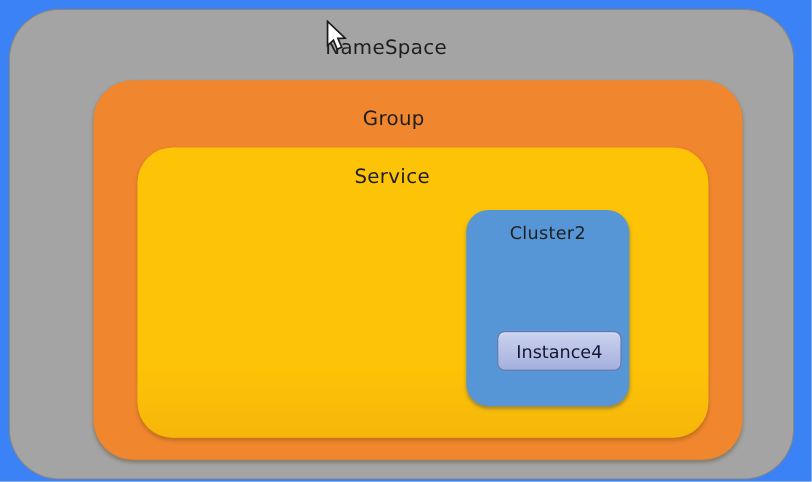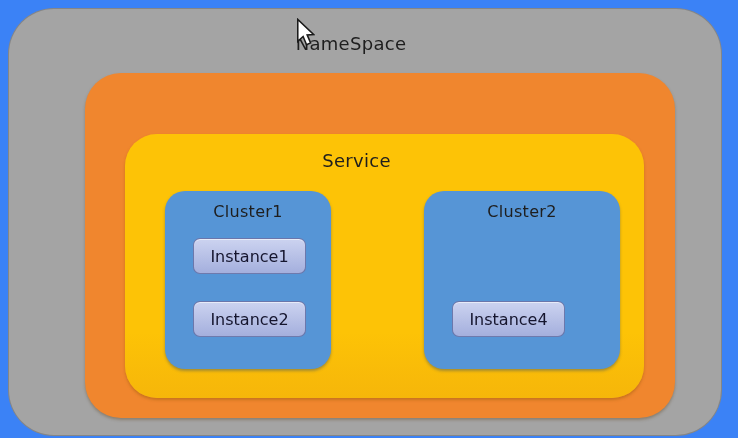--- a/index.html
+++ b/index.html
@@ -39,21 +39,21 @@
     box-shadow: 0 2px 3px rgba(150,90,10,0.45);
   }
   .cluster {
     top: 57px;
     width: 166px; height: 178px;
     border-radius: 20px;
     background: var(--cluster-bg, #5695d6);
     box-shadow: 0 2px 3px rgba(40,70,110,0.4);
   }
   .cluster.c1 { left: 40px; }
-  .cluster.c2 { left: 299px; width: 196px; padding-left: 11px; }
+  .cluster.c2 { left: 299px; width: 148px; padding-left: 11px; }
 
   .instance {
     left: 28px;
     width: 113px; height: 36px;
     border-radius: 7px;
     background: linear-gradient(180deg, var(--instance-bg-top, #ccd3f0) 0%, var(--instance-bg-bottom, #a4afdd) 100%);
     border: 1px solid rgba(100,112,165,0.9);
     box-shadow: inset 0 1px 0 rgba(255,255,255,0.55);
     display: flex;
     align-items: center;
@@ -89,33 +89,25 @@
 </style>
 </head>
 <body>
 
 <div class="stage">
 
   <div class="box namespace">
     <div class="title">NameSpace</div>
 
     <div class="box group">
+      <div class="title">Group</div>
 
       <div class="box service">
         <div class="title">Service</div>
 
-        <div class="box cluster c1">
-          <div class="title">Cluster1</div>
-          <div class="box instance slot-a">
-            <span>Instance1</span>
-          </div>
-          <div class="box instance slot-b">
-            <span>Instance2</span>
-          </div>
-        </div>
 
         <div class="box cluster c2">
           <div class="title">Cluster2</div>
           <div class="box instance slot-b">
             <span>Instance4</span>
           </div>
         </div>
 
       </div>
     </div>

